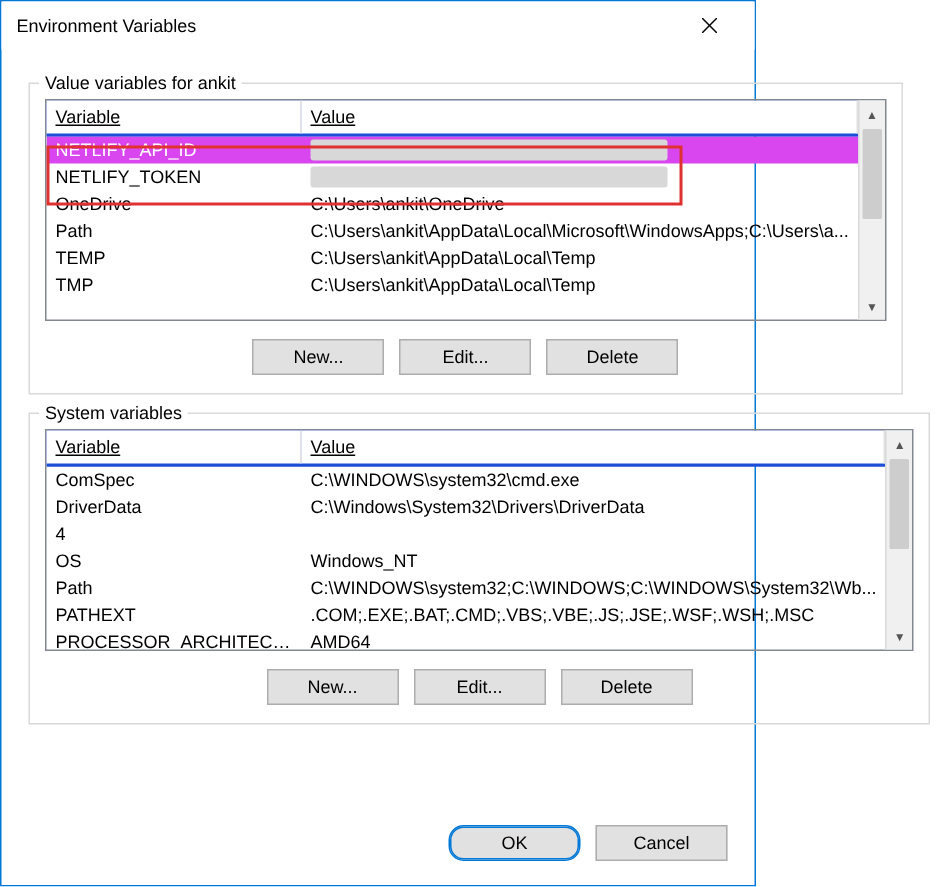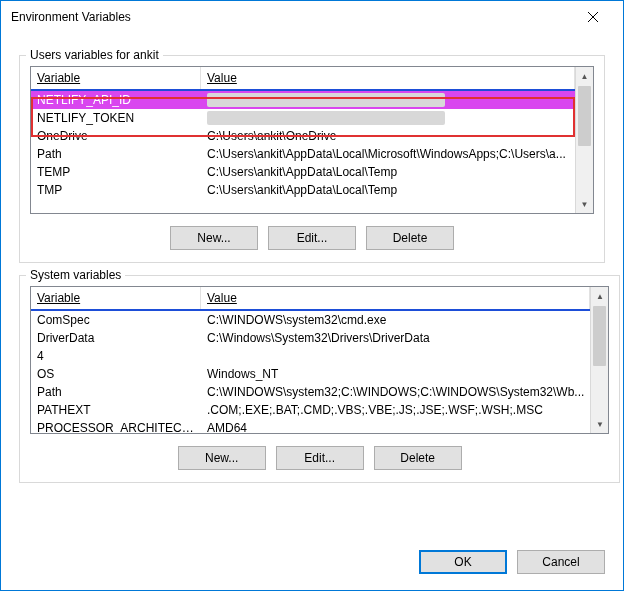--- a/index.html
+++ b/index.html
@@ -1,17 +1,17 @@
 <!DOCTYPE html>
 <html><head>
   <meta charset="utf-8">
   <style>
     * { box-sizing: border-box; margin: 0; padding: 0; font-family: "Segoe UI", Tahoma, sans-serif; font-size: 12px; }
     body { background: #fff; width: 624px; height: 591px; overflow: hidden; }
-    .window { border: 1px solid #0078d7; width: 624px; height: 591px; display: flex; flex-direction: column; background: #fff; }
+    .window { border: 1px solid #0078d7; width: 504px; height: 591px; display: flex; flex-direction: column; background: #fff; }
     .titlebar { height: 32px; display: flex; align-items: center; padding: 0 8px 0 10px; background: #fff; }
     .titlebar .title { flex: 1; color: #000; }
     .close-btn { width: 45px; height: 30px; display: flex; align-items: center; justify-content: center; cursor: pointer; }
     .close-btn svg { stroke: #000; stroke-width: 1; }
     .content { flex: 1; padding: 10px 18px; display: flex; flex-direction: column; }
     .groupbox { border: 1px solid #d9d9d9; margin-top: 12px; padding: 10px 10px 12px 10px; position: relative; }
     .groupbox-label { position: absolute; top: -8px; left: 6px; background: #fff; padding: 0 4px; color: #000; }
     .list-wrap { display: flex; border: 1px solid #828790; height: 148px; }
     .list { flex: 1; overflow: hidden; display: flex; flex-direction: column; }
     .header-row { display: flex; background: #1d4ed8; border-bottom: 2px solid #1d4ed8; text-decoration: underline; }
@@ -21,21 +21,21 @@
     .rows { flex: 1; overflow: hidden; }
     .row { display: flex; height: 18px; align-items: center; }
     .row.selected { background: #d946ef; color: #fff; }
     .cell { padding: 1px 6px; white-space: nowrap; overflow: hidden; text-overflow: ellipsis; }
     .scrollbar { width: 18px; background: #f0f0f0; display: flex; flex-direction: column; border-left: 1px solid #d9d9d9; }
     .scroll-arrow { height: 18px; display: flex; align-items: center; justify-content: center; color: #555; font-size: 8px; }
     .scroll-thumb { flex: 0 0 60px; background: #cdcdcd; margin: 1px 2px; border-radius: 1px; }
     .scroll-track { flex: 1; }
     .btn-row { display: flex; justify-content: center; gap: 10px; margin-top: 12px; }
     .btn { min-width: 88px; height: 24px; border: 1px solid #adadad; background: #e1e1e1; color: #000; cursor: pointer; padding: 0 12px; }
-    .btn.primary { border-color: #0078d7; box-shadow: inset 0 0 0 1px #0078d7; }
+    .btn.primary { border-color: #0078d7; box-shadow: inset 0 0 0 1px #0078d7; border-radius: 10px; }
     .highlight-box { border: 2px solid #e03131; position: absolute; pointer-events: none; }
     .redacted { background: #d8d8d8; border-radius: 2px; color: transparent; }
     .group-wrapper { position: relative; }
     .footer-row { display: flex; justify-content: flex-end; gap: 10px; padding: 12px 18px 16px 0; }
   </style>
 </head>
 <body>
 
 <div class="window">
   <div class="titlebar">
@@ -45,21 +45,21 @@
           <line x1="0" y1="0" x2="10" y2="10"></line>
           <line x1="10" y1="0" x2="0" y2="10"></line>
         </svg>
     </div>
   </div>
 
   <div class="content">
 
     <div class="group-wrapper">
       <fieldset class="groupbox">
-        <span class="groupbox-label">Users variables for ankit</span>
+        <span class="groupbox-label">Value variables for ankit</span>
         <div class="list-wrap">
           <div class="list">
             <div class="header-row">
               <div class="header-cell col-var">Variable</div>
               <div class="header-cell col-val">Value</div>
             </div>
             <div class="rows" id="userRows">
                 <div class="row selected">
                   <div class="cell col-var">NETLIFY_API_ID</div>
                   <div class="cell col-val"><span class="redacted">████████████████████████████</span></div>

